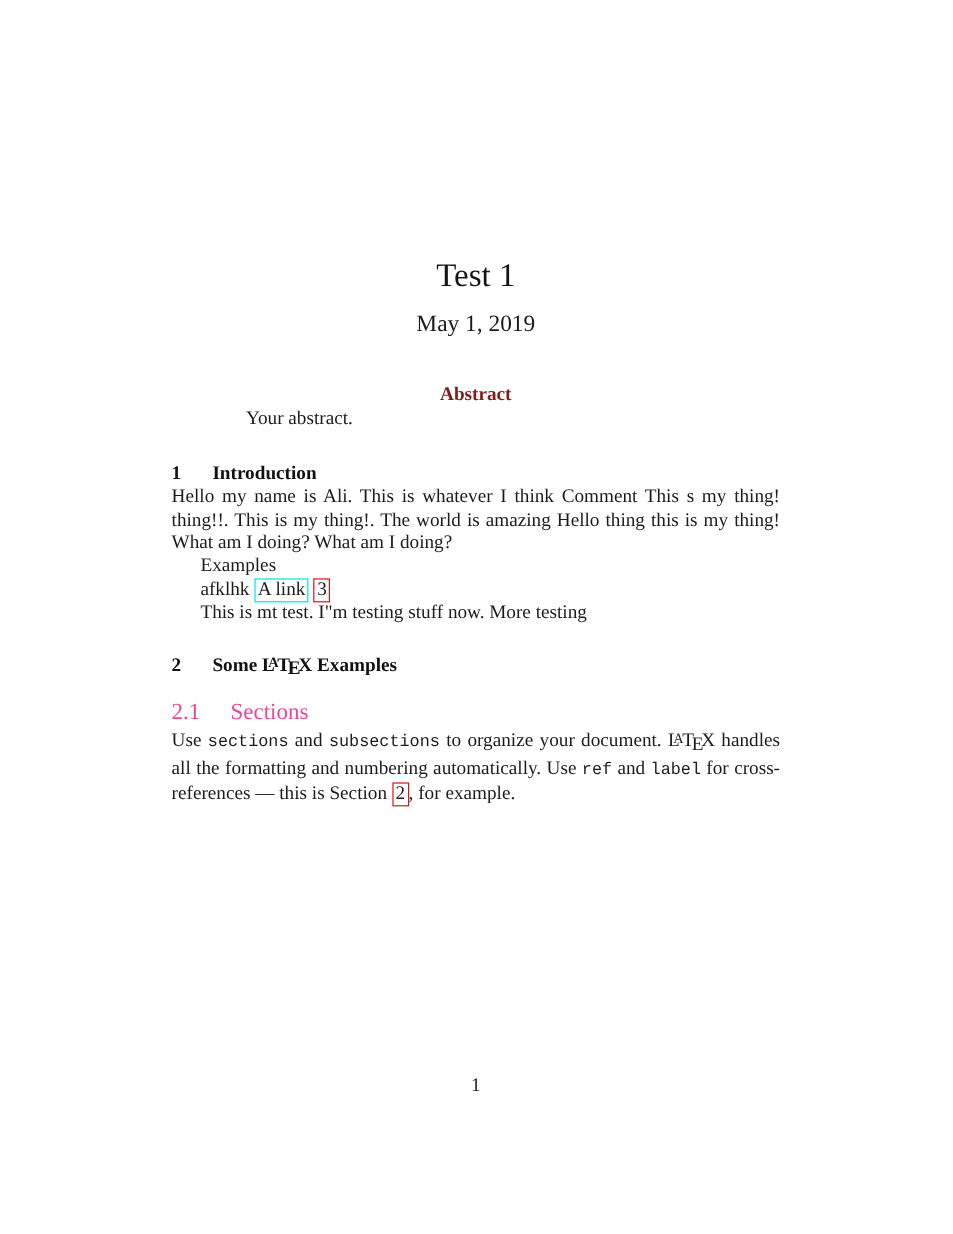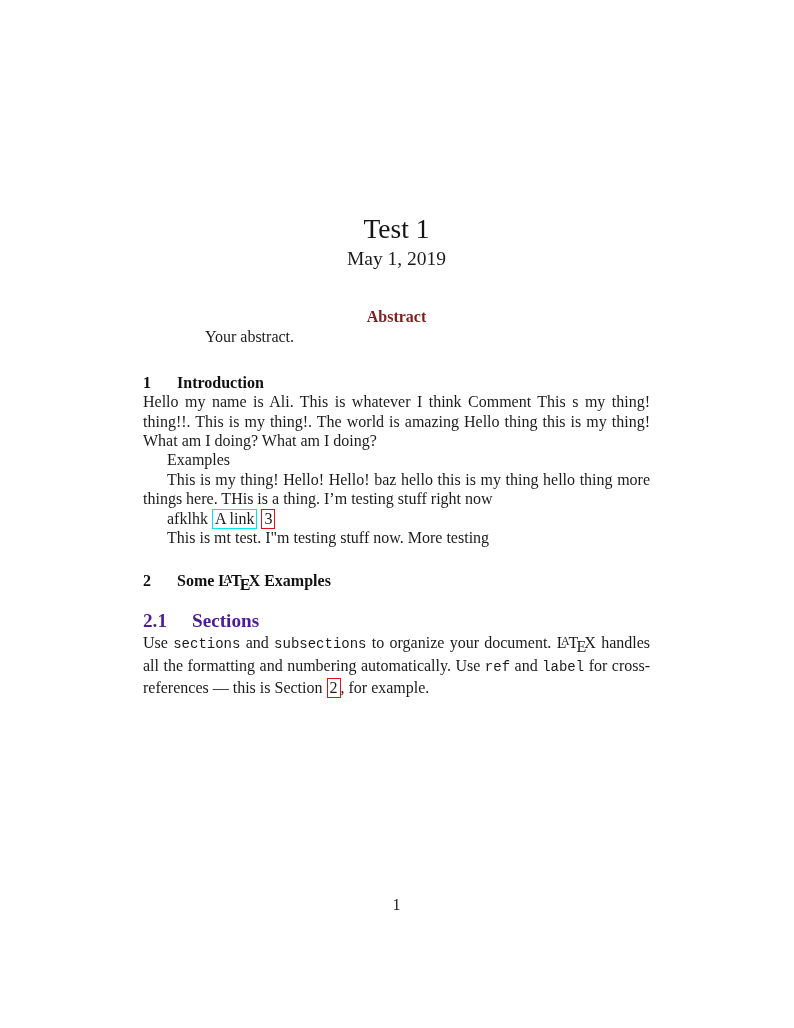--- a/index.html
+++ b/index.html
@@ -7,34 +7,34 @@
     width: 794px; height: 1028px;
     background: #ffffff;
     font-family: "Liberation Serif", serif;
     color: #1b1b1b;
   }
   .page { position: relative; width: 794px; height: 1028px; overflow: hidden; background: #ffffff; border-radius: 22px; }
   .content { position: absolute; left: 143px; top: 0; width: 507px; }
 
   .doc-title { margin-top: 212px; font-size: 27.5px; line-height: 1.2; text-align: center; color: #151515; }
   .author    { margin-top: 21px;  font-size: 19.5px; line-height: 1.2; text-align: center; }
-  .date      { margin-top: 2px;  font-size: 19.5px; line-height: 1.2; text-align: center; }
+  .date      { margin-top: 14px;  font-size: 19.5px; line-height: 1.2; text-align: center; }
 
   .abs-head  { margin-top: 37px; font-size: 16px; line-height: 1.2; font-weight: bold; text-align: center; color: #7f1d1d; }
   .abs-text  { margin-top: 8px; padding: 0 38px; }
 
   p.body { font-size: 16px; line-height: 19.4px; text-align: justify; margin: 0; }
   .indent { text-indent: 24px; }
   .first  { margin-top: 12px; }
 
   .sec    { font-size: 16px; line-height: 1.2; font-weight: bold; color: #111; margin: 0; }
   .sec1   { margin-top: 27px; }
   .sec2   { margin-top: 24px; }
   .sec .num { margin-right: 26px; }
-  .subsec { margin-top: 15px; font-size: 19.2px; line-height: 1.2; font-weight: bold; color: #4c1d95; margin-bottom: 0; }
+  .subsec { margin-top: 15px; font-size: 19.2px; line-height: 1.2; font-weight: normal; color: #ec4899; margin-bottom: 0; }
   .subsec .num { margin-right: 25px; }
   .lastpara { margin-top: 9px; }
 
   .tt { font-family: "Liberation Mono", monospace; font-size: 14px; }
 
   .boxlink {
     border: 1.5px solid var(--link-box-border, #00e5e5);
     padding: 0 2px 1px 2px;
   }
   .boxref {
@@ -69,21 +69,20 @@
     <div class="doc-title">Test 1</div>
     <div class="date">May 1, 2019</div>
 
     <div class="abs-head">Abstract</div>
     <p class="body abs-text indent">Your abstract.</p>
 
     <h2 class="sec sec1"><span class="num">1</span><span>Introduction</span></h2>
 
     <p class="body first">Hello my name is Ali. This is whatever I think Comment This s my thing! thing!!. This is my thing!. The world is amazing Hello thing this is my thing! What am I doing? What am I doing?</p>
     <p class="body indent">Examples</p>
-    <p class="body indent">This is my thing! Hello! Hello! baz hello this is my thing hello thing more things here. THis is a thing. I’m testing stuff right now</p>
     <p class="body indent"><span>afklhk </span><span class="boxlink">A link</span> <span class="boxref">3</span></p>
     <p class="body indent">This is mt test. I"m testing stuff now. More testing</p>
 
     <h2 class="sec sec2"><span class="num">2</span><span><span>Some </span><span class="latex"><span>L</span><span class="lA">A</span><span>T</span><span class="lE">E</span><span>X</span></span><span> Examples</span></span></h2>
 
     <h3 class="subsec"><span class="num">2.1</span><span>Sections</span></h3>
 
     <p class="body lastpara"><span>Use </span><span class="tt">sections</span><span> and </span><span class="tt">subsections</span><span> to organize your document. </span><span class="latex"><span>L</span><span class="lA">A</span><span>T</span><span class="lE">E</span><span>X</span></span><span> handles all the formatting and numbering automatically. Use </span><span class="tt">ref</span><span> and </span><span class="tt">label</span><span> for cross-references — this is Section </span><span class="boxref">2</span><span>, for example.</span></p>
 
   </div>

